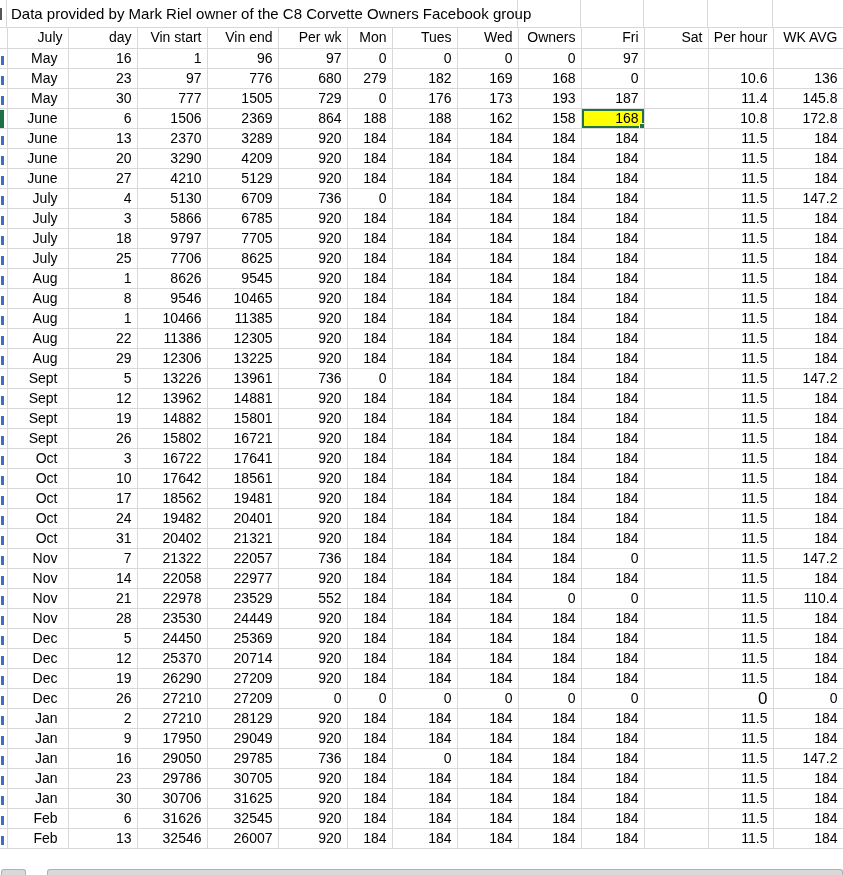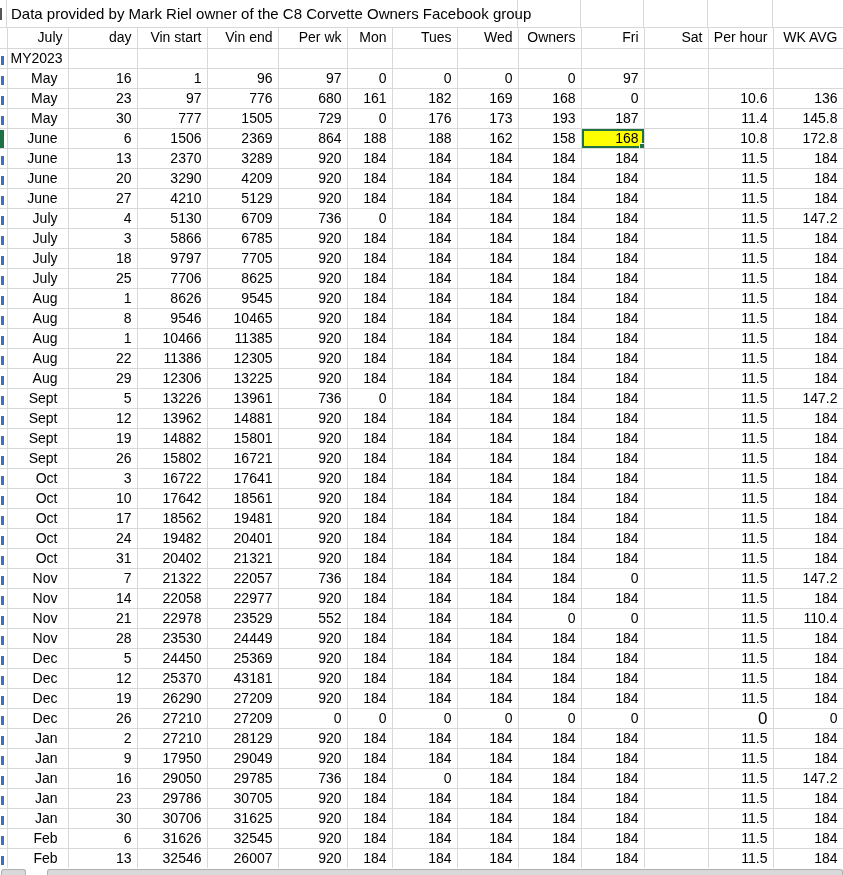--- a/index.html
+++ b/index.html
@@ -90,38 +90,20 @@
           <td>Owners</td>
           <td>Fri</td>
           <td>Sat</td>
           <td>Per hour</td>
           <td>WK AVG</td>
         </tr>
         <tr>
           <td class="sliver">
             <span class="marker-blue"></span>
           </td>
-          <td class="left">MY2023</td>
-          <td></td>
-          <td></td>
-          <td></td>
-          <td></td>
-          <td></td>
-          <td></td>
-          <td></td>
-          <td></td>
-          <td></td>
-          <td></td>
-          <td></td>
-          <td></td>
-        </tr>
-        <tr>
-          <td class="sliver">
-            <span class="marker-blue"></span>
-          </td>
           <td class="month">May</td>
           <td>16</td>
           <td>1</td>
           <td>96</td>
           <td>97</td>
           <td>0</td>
           <td>0</td>
           <td>0</td>
           <td>0</td>
           <td>97</td>
@@ -131,21 +113,21 @@
         </tr>
         <tr>
           <td class="sliver">
             <span class="marker-blue"></span>
           </td>
           <td class="month">May</td>
           <td>23</td>
           <td>97</td>
           <td>776</td>
           <td>680</td>
-          <td>161</td>
+          <td>279</td>
           <td>182</td>
           <td>169</td>
           <td>168</td>
           <td>0</td>
           <td></td>
           <td>10.6</td>
           <td>136</td>
         </tr>
         <tr>
           <td class="sliver">
@@ -651,21 +633,21 @@
           <td>11.5</td>
           <td>184</td>
         </tr>
         <tr>
           <td class="sliver">
             <span class="marker-blue"></span>
           </td>
           <td class="month">Dec</td>
           <td>12</td>
           <td>25370</td>
-          <td>43181</td>
+          <td>20714</td>
           <td>920</td>
           <td>184</td>
           <td>184</td>
           <td>184</td>
           <td>184</td>
           <td>184</td>
           <td></td>
           <td>11.5</td>
           <td>184</td>
         </tr>

